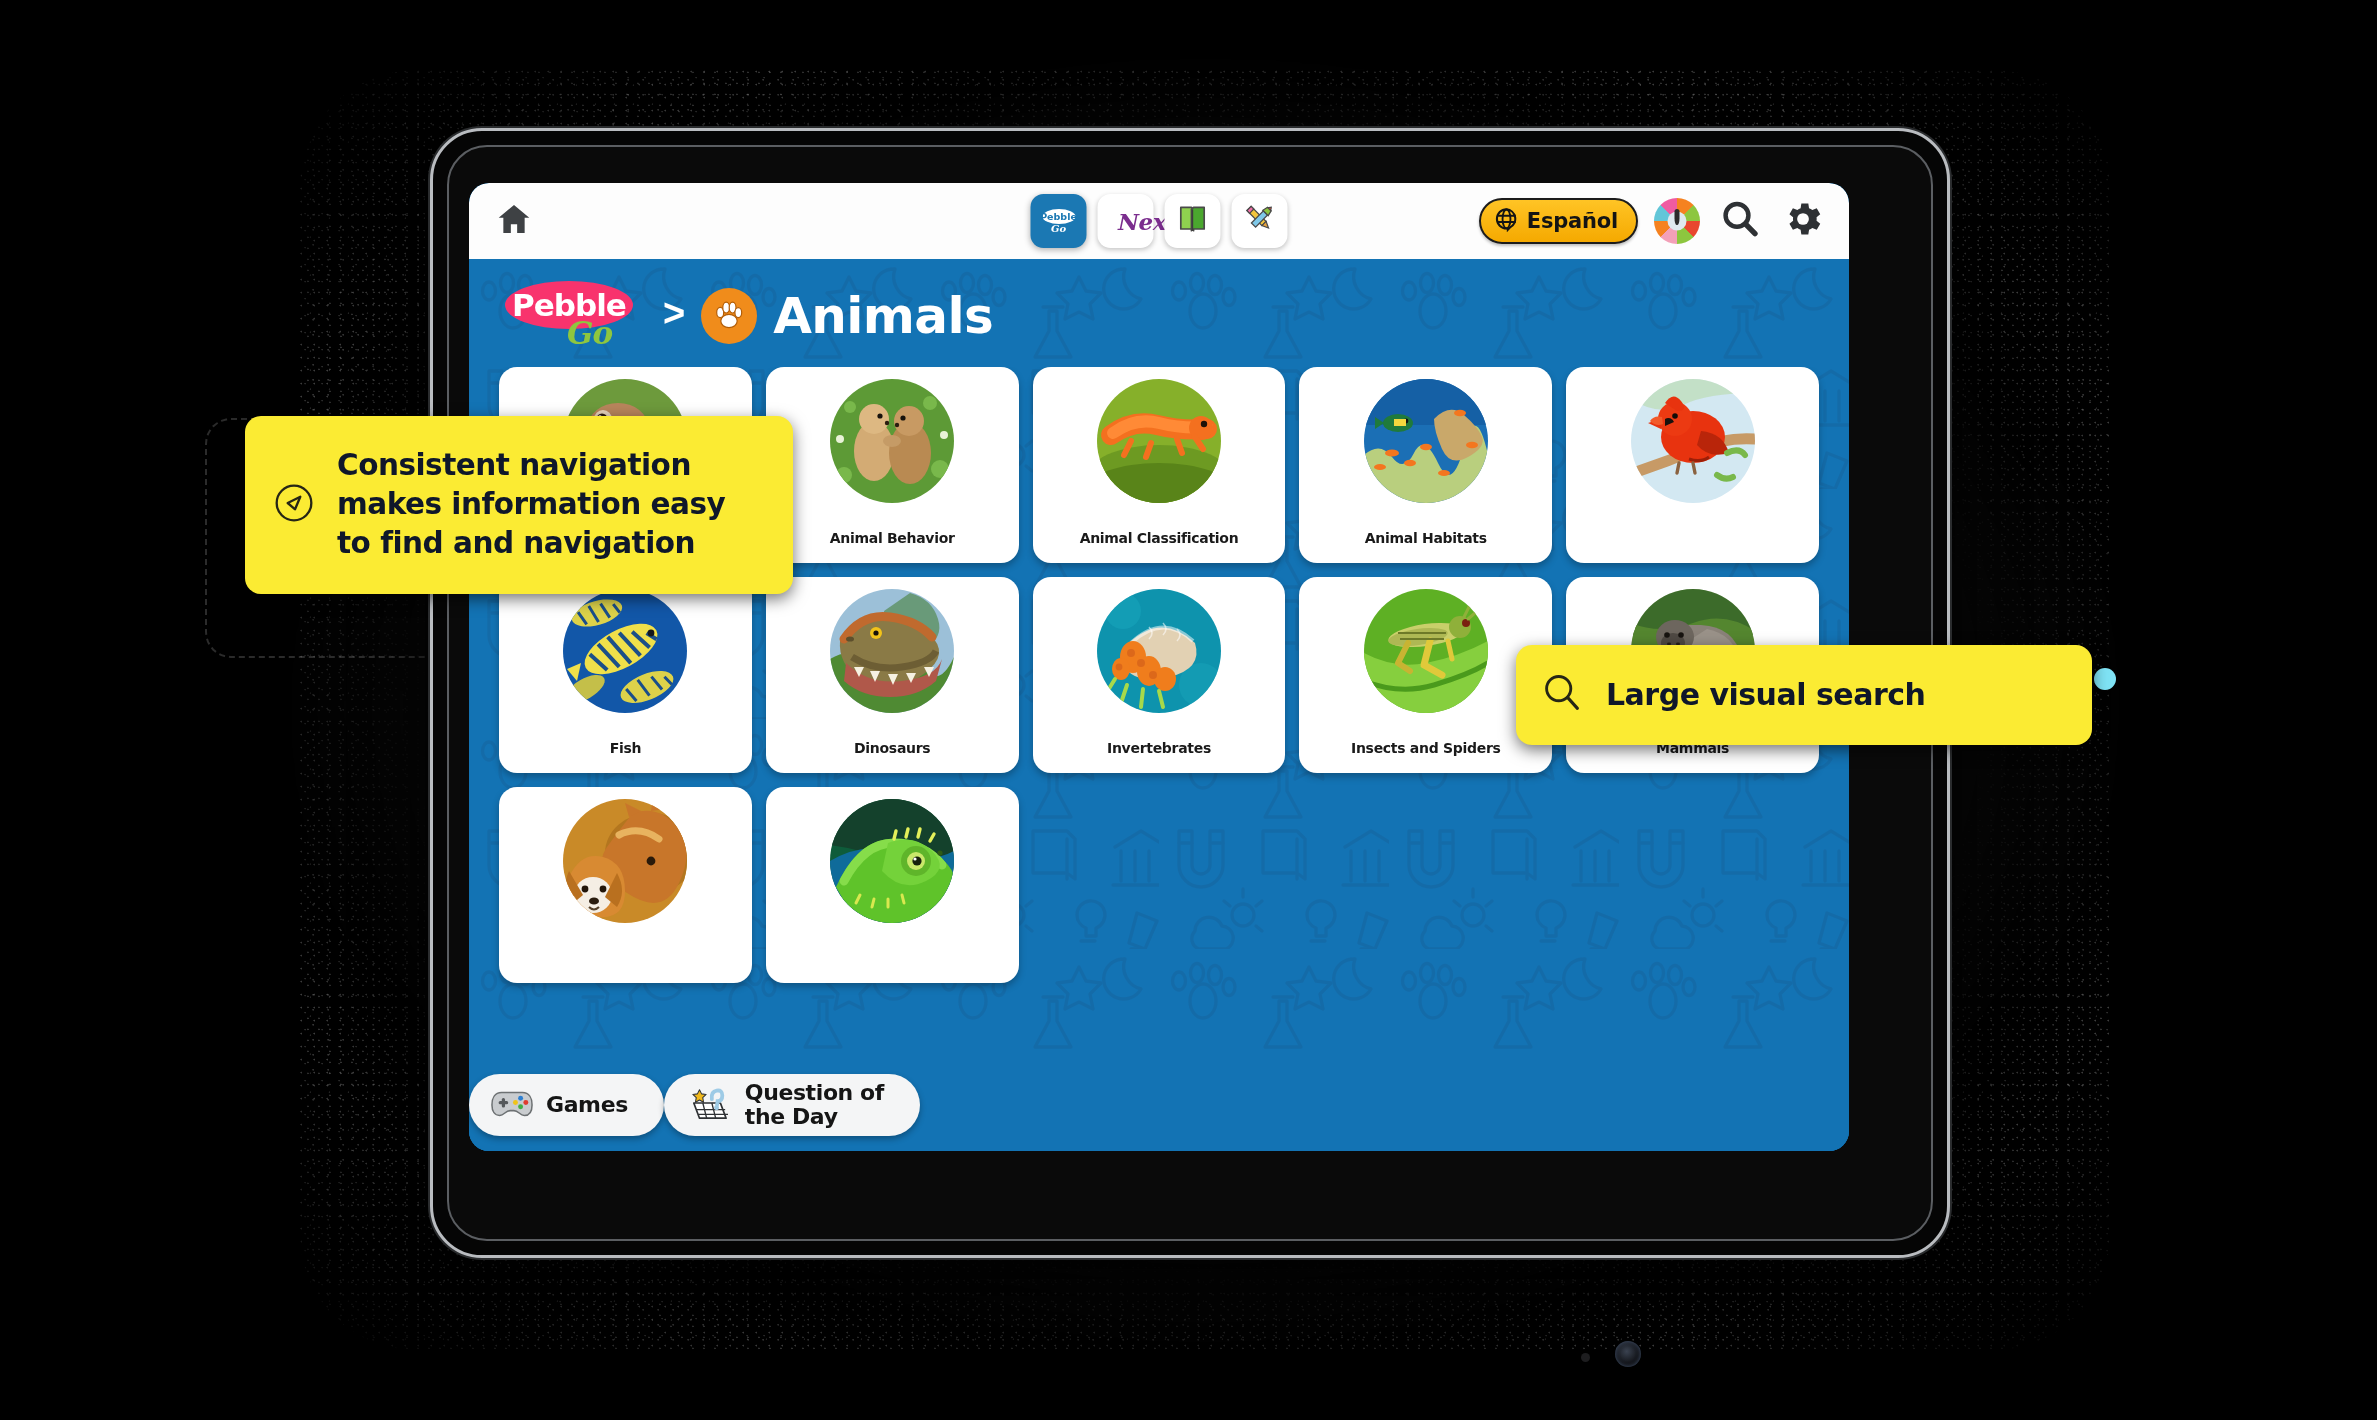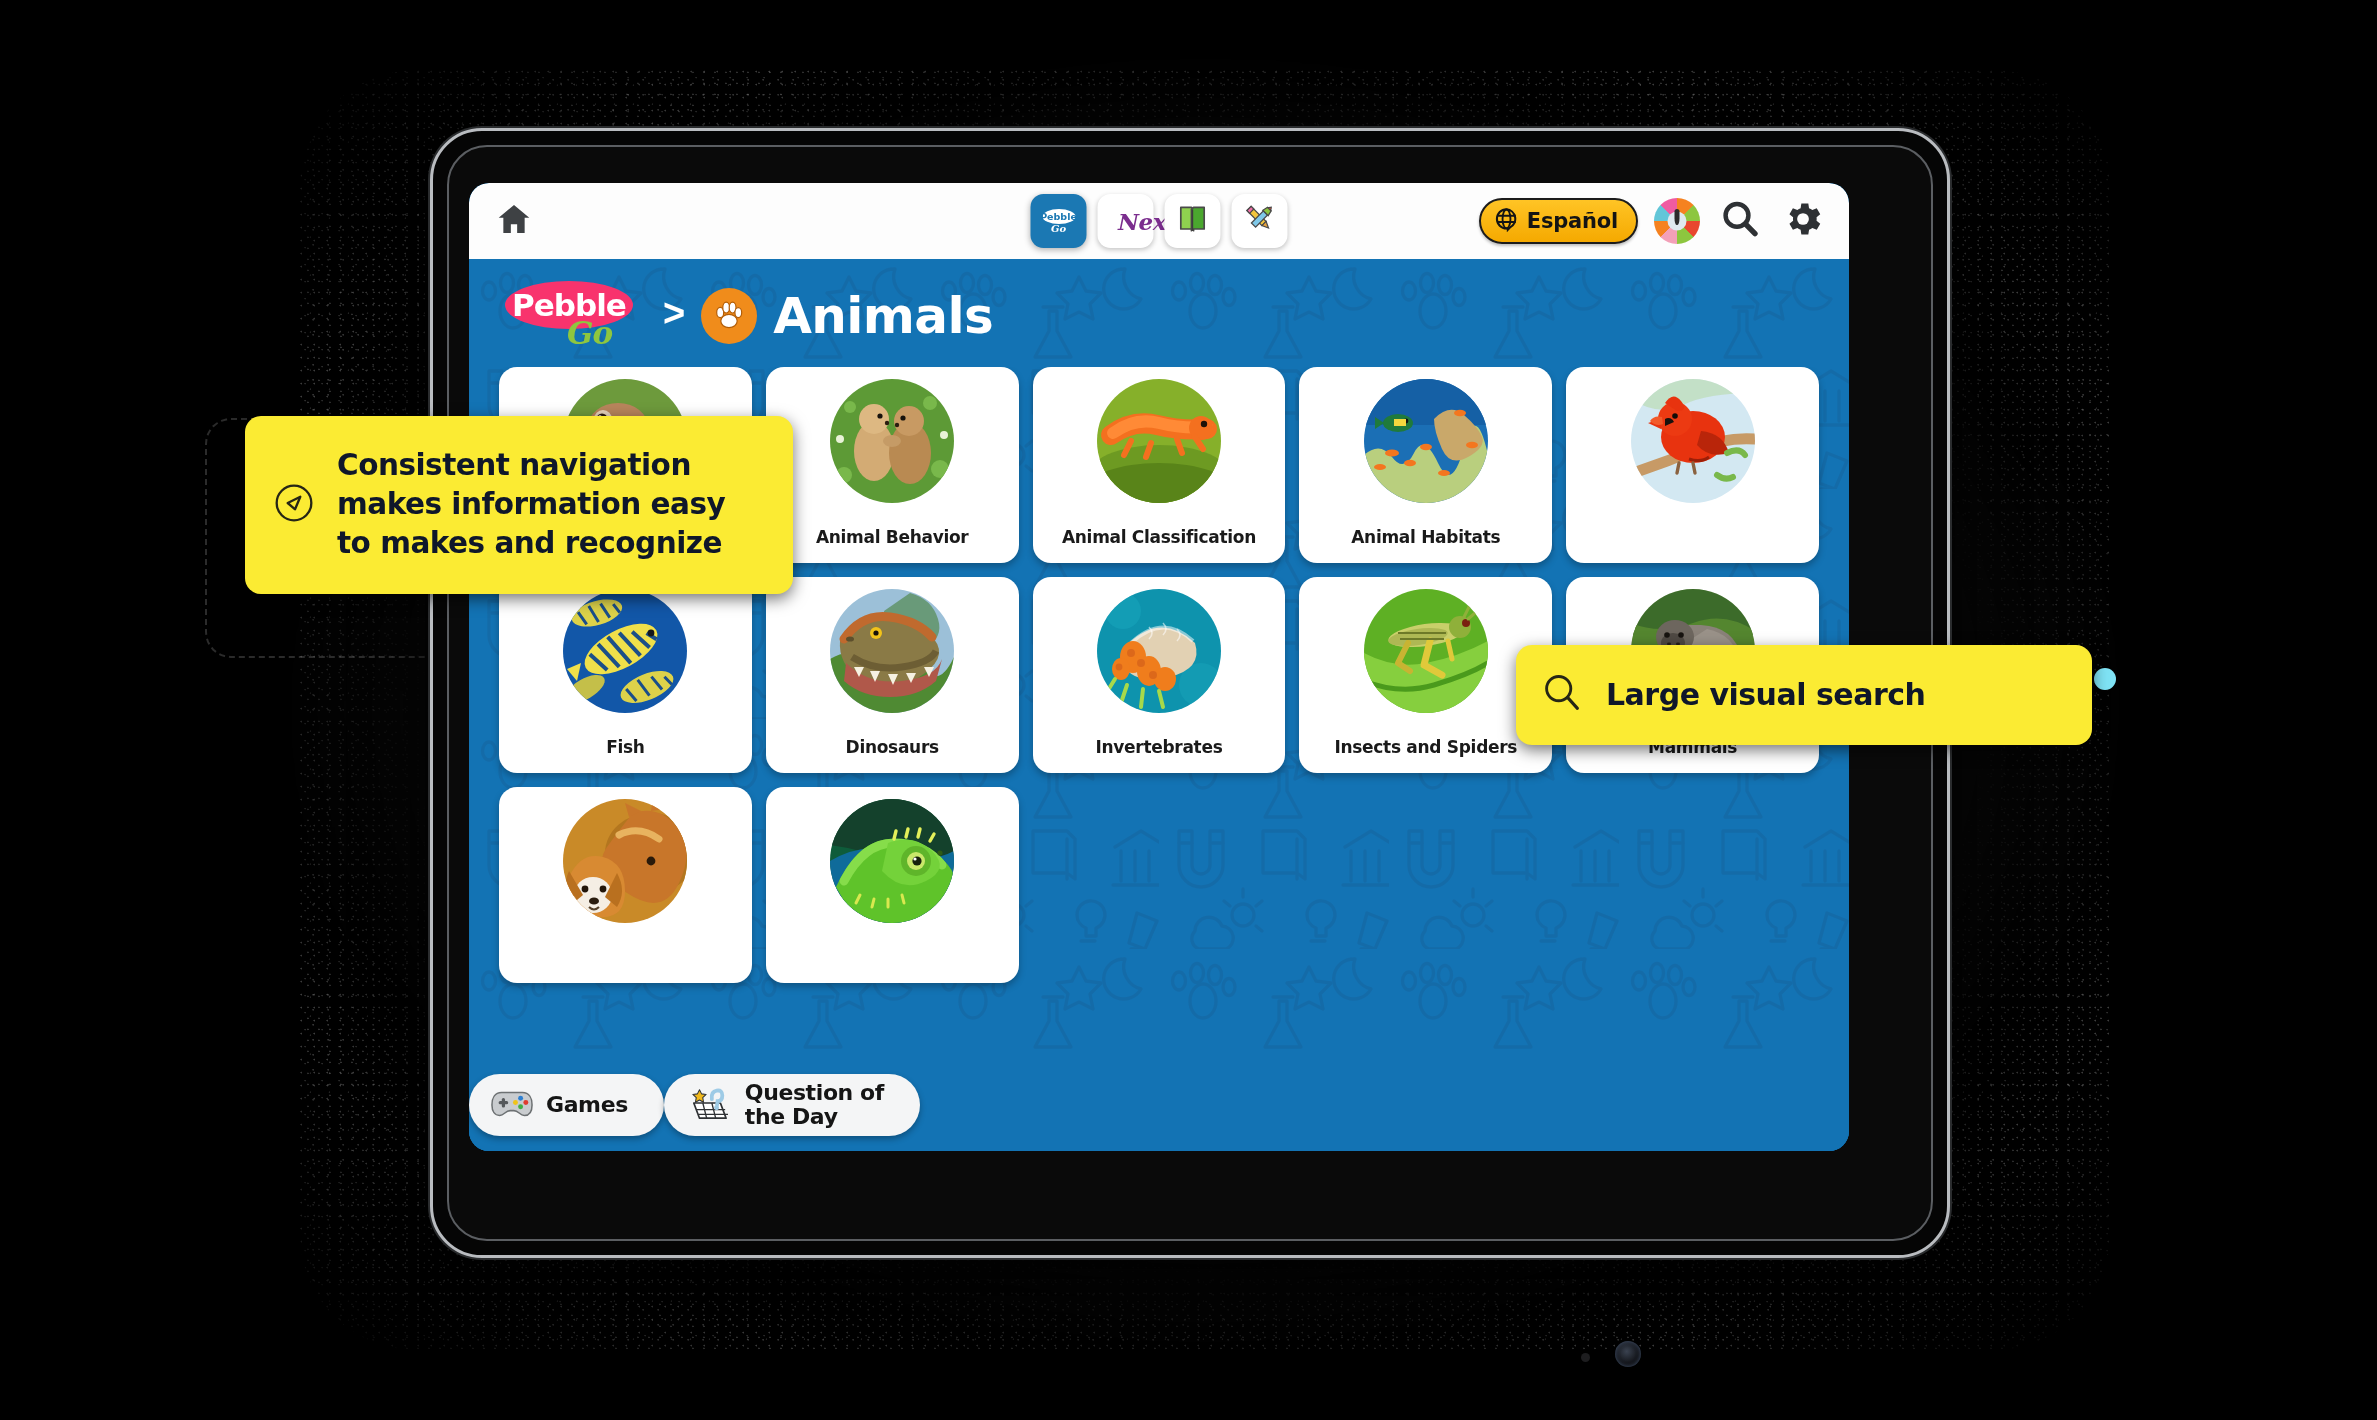--- a/index.html
+++ b/index.html
@@ -325,21 +325,21 @@
     height: 124px;
     border-radius: 50%;
     overflow: hidden;
     flex-shrink: 0;
     position: relative;
   }
   .card .cap {
     margin-top: auto;
     padding-bottom: 10px;
     font-family: "DejaVu Sans", sans-serif;
-    font-size: 17px;
+    font-size: 14px;
     font-weight: bold;
     color: #1a1a1a;
     text-align: center;
     line-height: 1.12;
     letter-spacing: -0.3px;
   }
 
   
   .bottom-bar {
     position: absolute;
@@ -927,21 +927,21 @@
 <div class="callout" id="callout-nav">
   <span>
     <svg width="42" height="42" viewBox="0 0 40 40">
       <circle cx="20" cy="20" r="16.5" fill="none" stroke="#262615" stroke-width="2.2"></circle>
       <path d="M26 14l-5 12-7-6z" fill="none" stroke="#262615" stroke-width="2.2" stroke-linejoin="round"></path>
     </svg>
   </span>
   <span class="ctext">
     <span>Consistent navigation</span><br>
     <span>makes information easy</span><br>
-    <span>to makes and recognize</span>
+    <span>to find and navigation</span>
   </span>
 </div>
 
 <div class="callout" id="callout-search">
   <span>
     <svg width="44" height="44" viewBox="0 0 40 40">
       <circle cx="17" cy="16" r="11" fill="none" stroke="#262615" stroke-width="2.6"></circle>
       <path d="M25 24l9 10" stroke="#262615" stroke-width="2.8" stroke-linecap="round"></path>
     </svg>
   </span>

